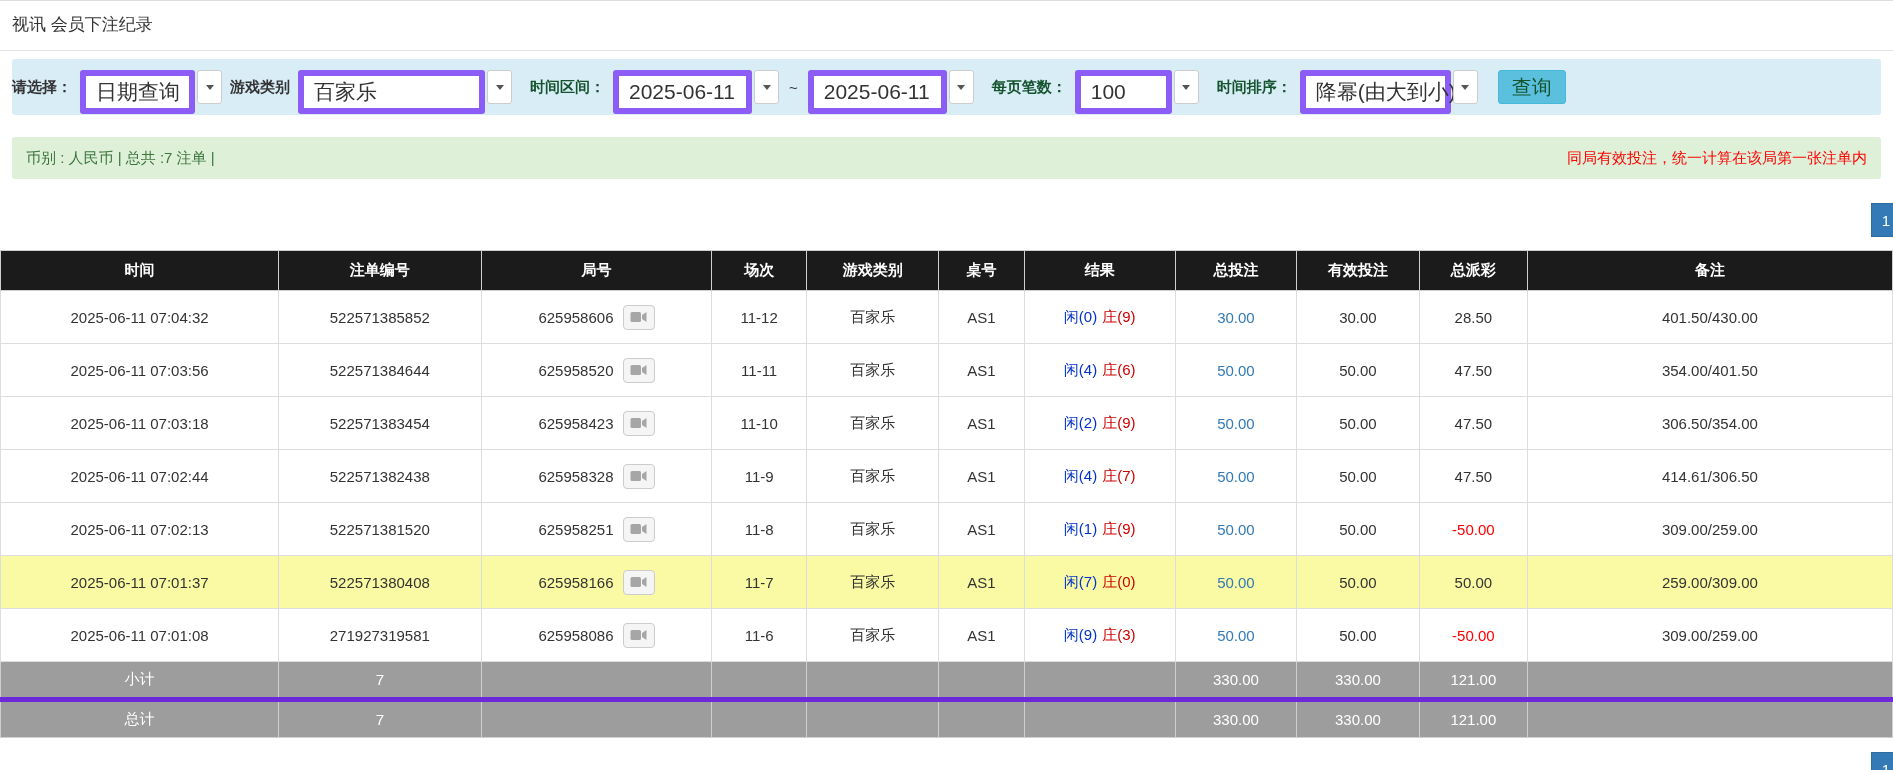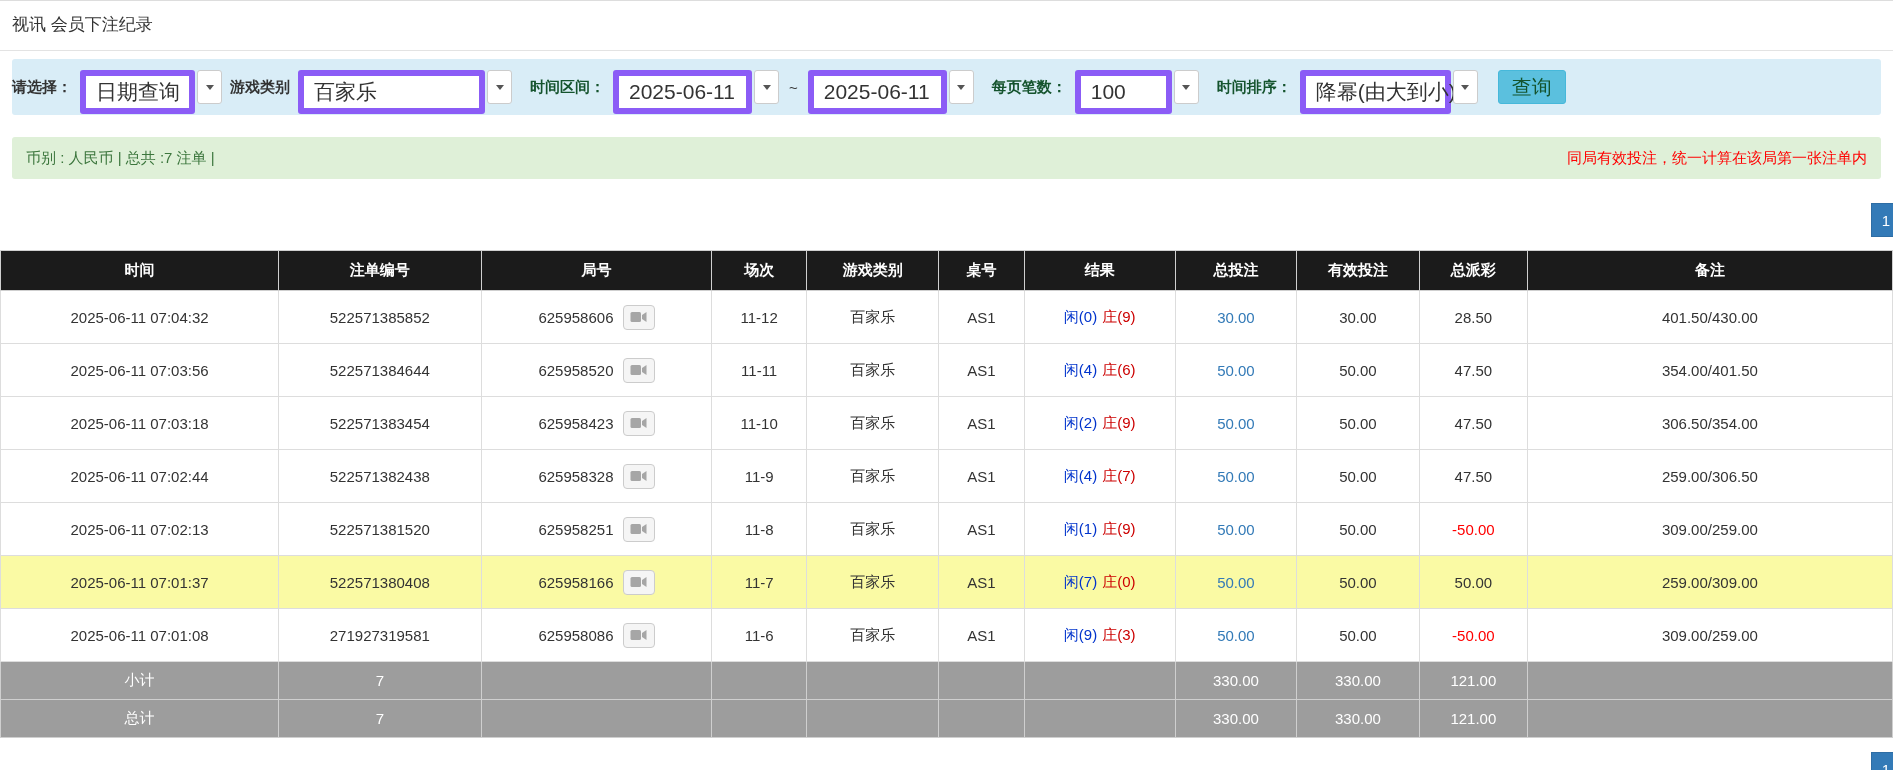--- a/index.html
+++ b/index.html
@@ -146,21 +146,21 @@
   .banker { color: #cc0000; }
   .bet-link { color: #337ab7; text-decoration: none; cursor: pointer; }
   td.payout.neg { color: #f00; }
 
   tr.footer-row td {
     background: #9d9d9d;
     color: #fff;
     height: 38px;
     border: 1px solid #cfcfcf;
   }
-  tr.footer-row.total td { border-top: 1px solid #6d28d9; }
+  tr.footer-row.total td { border-top: 5px solid #6d28d9; }
 </style>
 </head>
 <body>
 
 <div class="page">
 
   <div class="page-title">视讯 会员下注纪录</div>
   <hr class="title-divider">
 
   <div class="filter-bar">
@@ -347,21 +347,21 @@
     </td>
     <td>11-9</td>
     <td>百家乐</td>
     <td>AS1</td>
     <td>
       <span class="player">闲(4)</span><span class="banker">庄(7)</span>
     </td>
     <td><a class="bet-link">50.00</a></td>
     <td>50.00</td>
     <td class="payout">47.50</td>
-    <td>259.00/306.50</td>
+    <td>414.61/306.50</td>
   </tr>
 
   <tr class="data-row">
     <td>2025-06-11 07:02:13</td>
     <td>522571381520</td>
     <td>
       <span class="round-wrap">
         <span>625958251</span>
         <button class="cam-btn">
           <svg width="17" height="12" viewBox="0 0 17 12">

